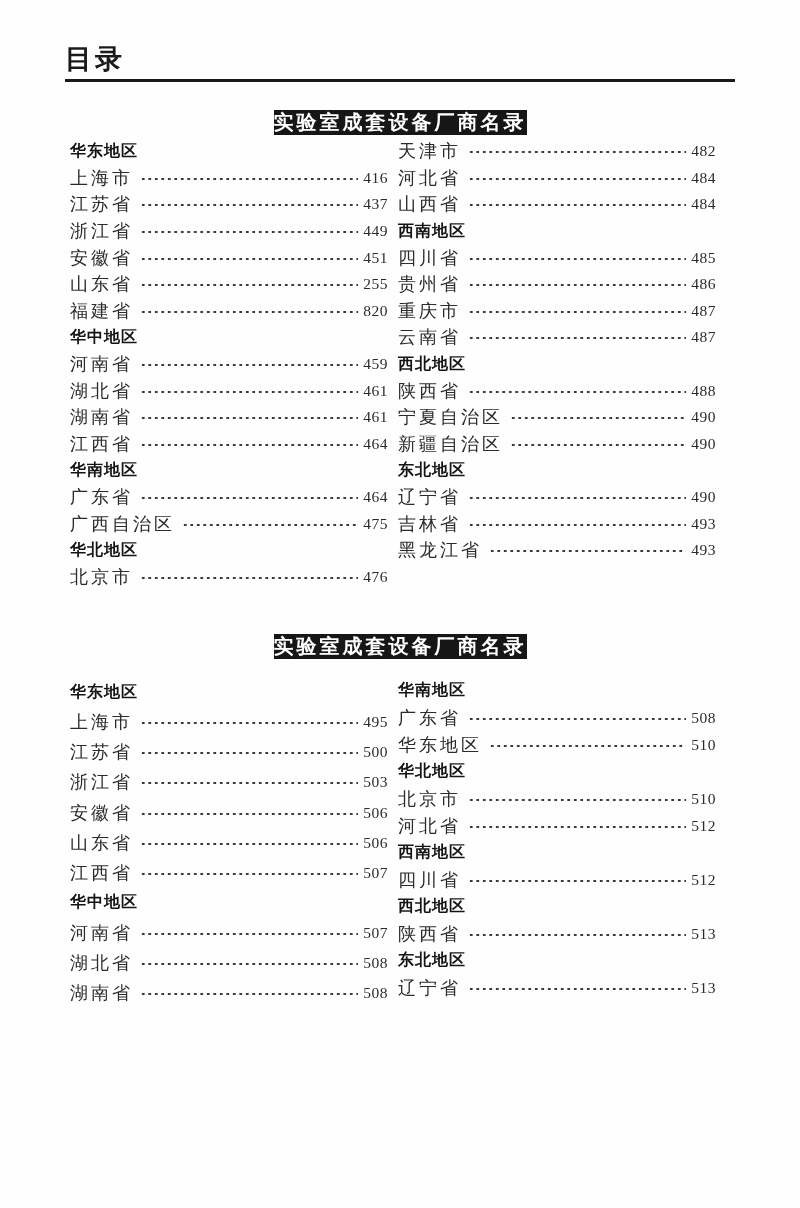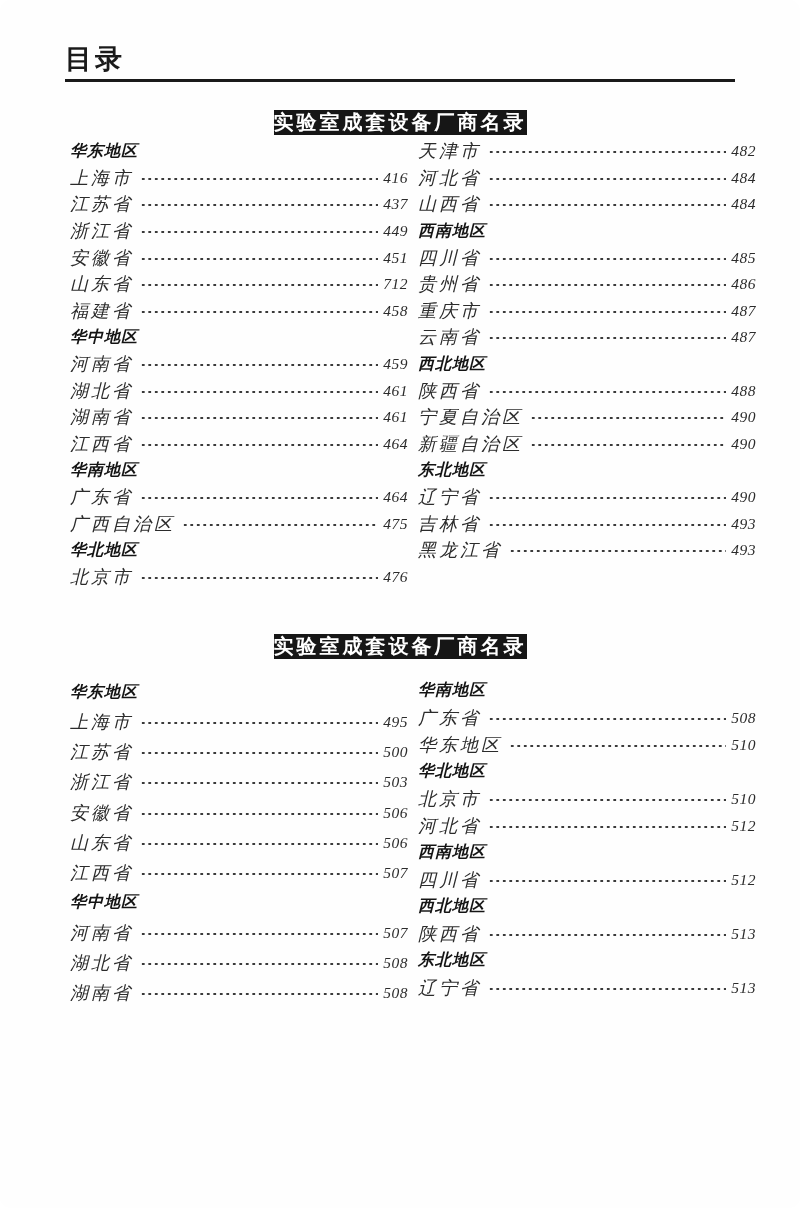--- a/index.html
+++ b/index.html
@@ -41,21 +41,21 @@
   .banner{
     display:block;width:fit-content;margin:0 auto;
     background:var(--banner-bg);color:var(--banner-text);
     font-family:"Liberation Sans","DejaVu Sans",sans-serif;
     font-weight:700;font-size:20px;line-height:19px;
     letter-spacing:3px;padding:3px 0;
   }
   .s1{margin-top:28px;}
   .s2{margin-top:44px;}
   
-  .cols{display:flex;gap:10px;margin:0 44px 0 70px;font-style:italic;}
+  .cols{display:flex;gap:10px;margin:0 84px 0 70px;}
   .s1 .cols{margin-top:3px;}
   .s2 .cols{margin-top:18px;}
   .col{flex:1;min-width:0;}
   
   .row{display:flex;align-items:center;}
   .s1 .row{height:26.6px;}
   .s2 .col-left .row{height:30.1px;}
   .s2 .col-right .row{height:27px;}
   .row.header{
     font-family:"Liberation Sans","DejaVu Sans",sans-serif;
@@ -103,26 +103,26 @@
               <span class="pagenum">449</span>
             </div>
             <div class="row entry">
               <span class="label">安徽省</span>
               <span class="leader"></span>
               <span class="pagenum">451</span>
             </div>
             <div class="row entry">
               <span class="label">山东省</span>
               <span class="leader"></span>
-              <span class="pagenum">712</span>
+              <span class="pagenum">255</span>
             </div>
             <div class="row entry">
               <span class="label">福建省</span>
               <span class="leader"></span>
-              <span class="pagenum">458</span>
+              <span class="pagenum">820</span>
             </div>
             <div class="row header">
               <span>华中地区</span>
             </div>
             <div class="row entry">
               <span class="label">河南省</span>
               <span class="leader"></span>
               <span class="pagenum">459</span>
             </div>
             <div class="row entry">

